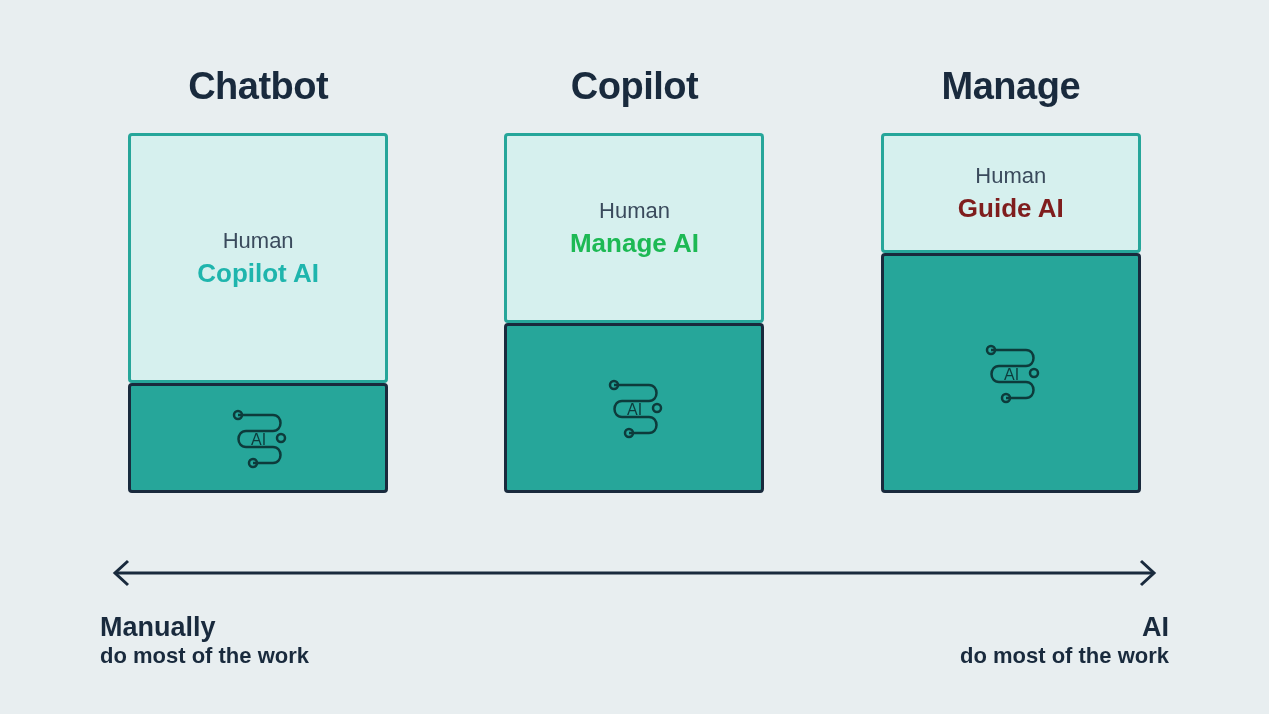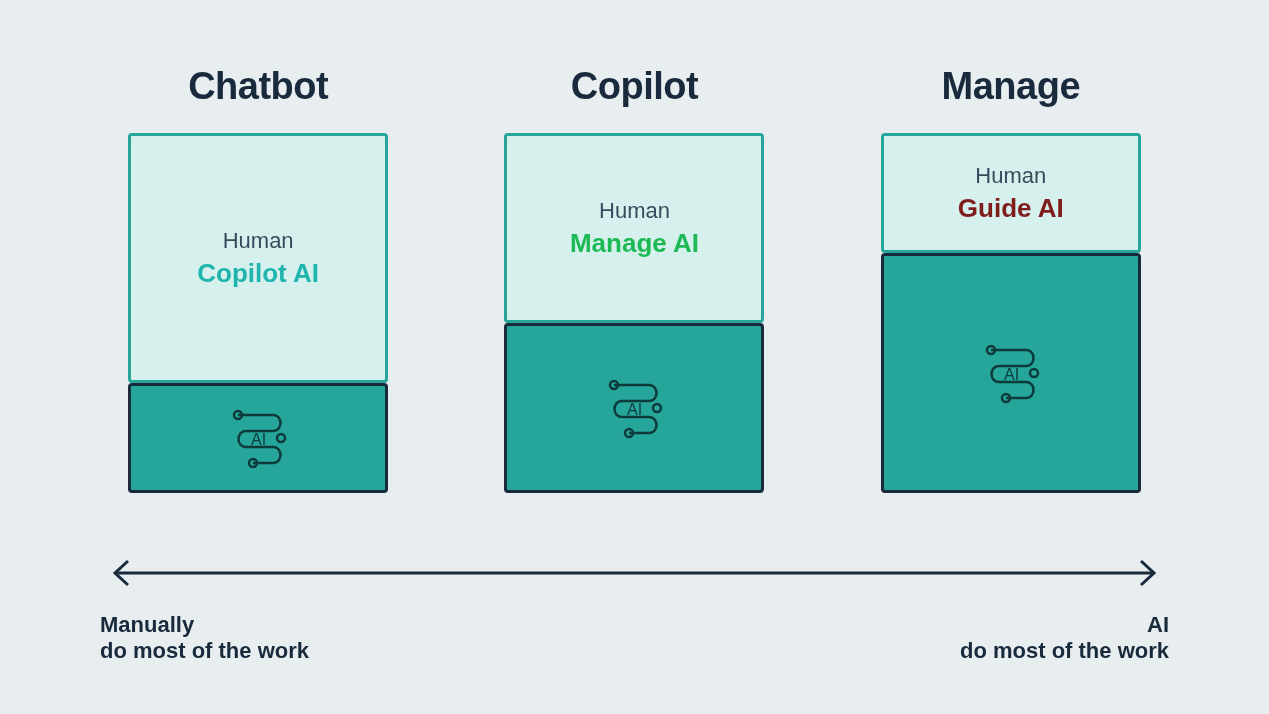--- a/index.html
+++ b/index.html
@@ -91,21 +91,21 @@
     .axis-labels {
       display: flex;
       justify-content: space-between;
       margin-top: 15px;
     }
     .axis-label-left, .axis-label-right {
       font-size: 22px;
       color: #192a3d;
     }
     .axis-label-right { text-align: right; }
-    .axis-bold { font-weight: 800; font-size: 22px; }
+    .axis-bold { font-weight: 800; font-size: 27px; }
     .axis-reg { font-weight: 700; }
   </style>
 </head>
 <body>
 
 <div class="diagram">
 
   <div class="cards">
 
     <div class="card-wrapper">

